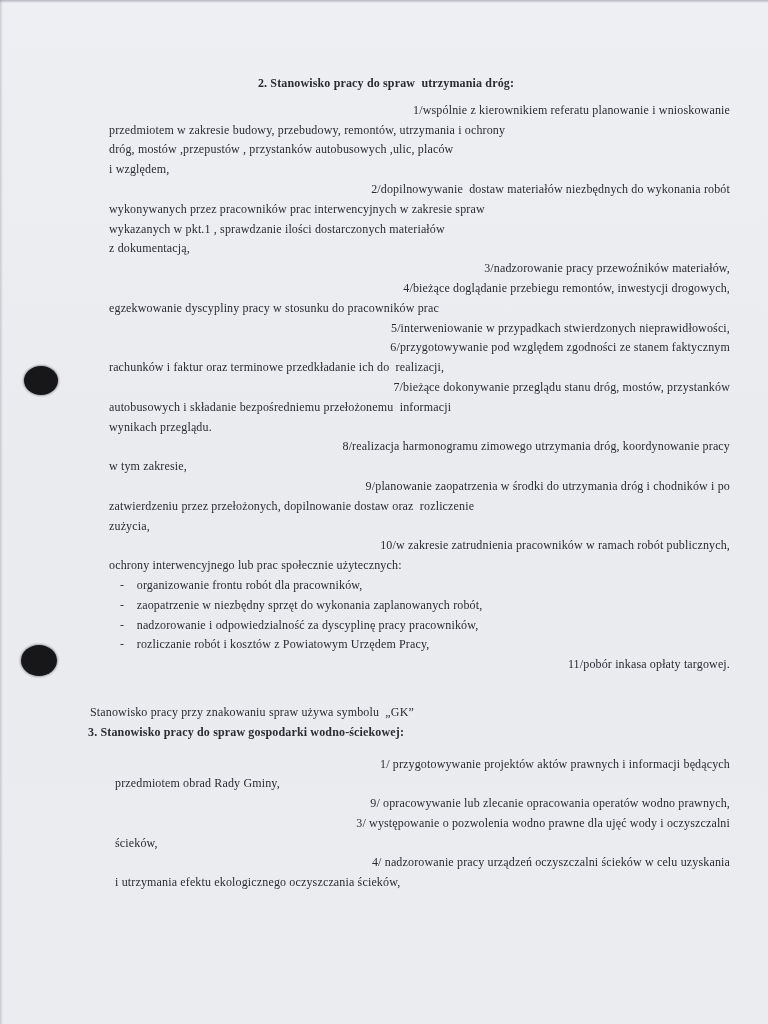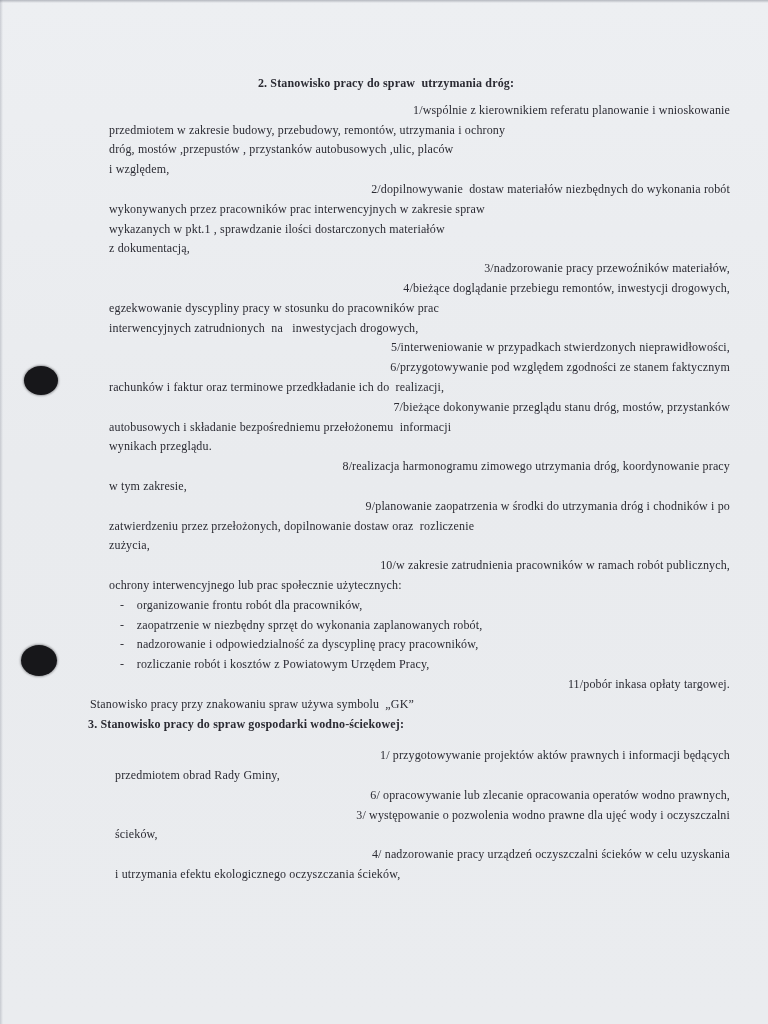--- a/index.html
+++ b/index.html
@@ -59,21 +59,21 @@
     text-align: center;
     padding-right: 46px;
     margin-bottom: 7px;
   }
   .t-heading-left { font-weight: bold; }
   .t-item  { padding-left: 0; text-align: right; }
   .t-cont  { padding-left: 21px; }
   .t-cont2 { padding-left: 27px; }
   .t-bullet{ padding-left: 32px; }
   .t-para  { padding-left: 2px; }
-  .g-28 { }
+  .g-28 { margin-top: 28px; }
   .g-20 { }
   .g-22 { margin-top: 12px; }
 </style>
 </head>
 <body>
 
 <div class="page">
   <div class="edge-top"></div>
   <div class="edge-left"></div>
   <div class="punch-hole hole-1"></div>
@@ -84,21 +84,20 @@
       <div class="line t-cont">przedmiotem w zakresie budowy, przebudowy, remontów, utrzymania i ochrony</div>
       <div class="line t-cont">dróg, mostów ,przepustów , przystanków autobusowych ,ulic, placów</div>
       <div class="line t-cont">i względem,</div>
       <div class="line t-item">2/dopilnowywanie  dostaw materiałów niezbędnych do wykonania robót</div>
       <div class="line t-cont">wykonywanych przez pracowników prac interwencyjnych w zakresie spraw</div>
       <div class="line t-cont">wykazanych w pkt.1 , sprawdzanie ilości dostarczonych materiałów</div>
       <div class="line t-cont">z dokumentacją,</div>
       <div class="line t-item">3/nadzorowanie pracy przewoźników materiałów,</div>
       <div class="line t-item">4/bieżące doglądanie przebiegu remontów, inwestycji drogowych,</div>
       <div class="line t-cont">egzekwowanie dyscypliny pracy w stosunku do pracowników prac</div>
-      <div class="line t-cont">interwencyjnych zatrudnionych  na   inwestycjach drogowych,</div>
       <div class="line t-item">5/interweniowanie w przypadkach stwierdzonych nieprawidłowości,</div>
       <div class="line t-item">6/przygotowywanie pod względem zgodności ze stanem faktycznym</div>
       <div class="line t-cont">rachunków i faktur oraz terminowe przedkładanie ich do  realizacji,</div>
       <div class="line t-item">7/bieżące dokonywanie przeglądu stanu dróg, mostów, przystanków</div>
       <div class="line t-cont">autobusowych i składanie bezpośredniemu przełożonemu  informacji</div>
       <div class="line t-cont">wynikach przeglądu.</div>
       <div class="line t-item"> 8/realizacja harmonogramu zimowego utrzymania dróg, koordynowanie pracy</div>
       <div class="line t-cont">w tym zakresie,</div>
       <div class="line t-item"> 9/planowanie zaopatrzenia w środki do utrzymania dróg i chodników i po</div>
       <div class="line t-cont">zatwierdzeniu przez przełożonych, dopilnowanie dostaw oraz  rozliczenie</div>
@@ -107,19 +106,19 @@
       <div class="line t-cont">ochrony interwencyjnego lub prac społecznie użytecznych:</div>
       <div class="line t-bullet">-    organizowanie frontu robót dla pracowników,</div>
       <div class="line t-bullet">-    zaopatrzenie w niezbędny sprzęt do wykonania zaplanowanych robót,</div>
       <div class="line t-bullet">-    nadzorowanie i odpowiedzialność za dyscyplinę pracy pracowników,</div>
       <div class="line t-bullet">-    rozliczanie robót i kosztów z Powiatowym Urzędem Pracy,</div>
       <div class="line t-item">11/pobór inkasa opłaty targowej.</div>
       <div class="line t-para g-28">Stanowisko pracy przy znakowaniu spraw używa symbolu  „GK”</div>
       <div class="line t-heading-left g-20">3. Stanowisko pracy do spraw gospodarki wodno-ściekowej:</div>
       <div class="line t-item g-22">1/ przygotowywanie projektów aktów prawnych i informacji będących</div>
       <div class="line t-cont2">przedmiotem obrad Rady Gminy,</div>
-      <div class="line t-item">6/ opracowywanie lub zlecanie opracowania operatów wodno prawnych,</div>
+      <div class="line t-item">9/ opracowywanie lub zlecanie opracowania operatów wodno prawnych,</div>
       <div class="line t-item">3/ występowanie o pozwolenia wodno prawne dla ujęć wody i oczyszczalni</div>
       <div class="line t-cont2">ścieków,</div>
       <div class="line t-item">4/ nadzorowanie pracy urządzeń oczyszczalni ścieków w celu uzyskania</div>
       <div class="line t-cont2">i utrzymania efektu ekologicznego oczyszczania ścieków,</div>
     </div>
 </div>
 
 </body></html>

